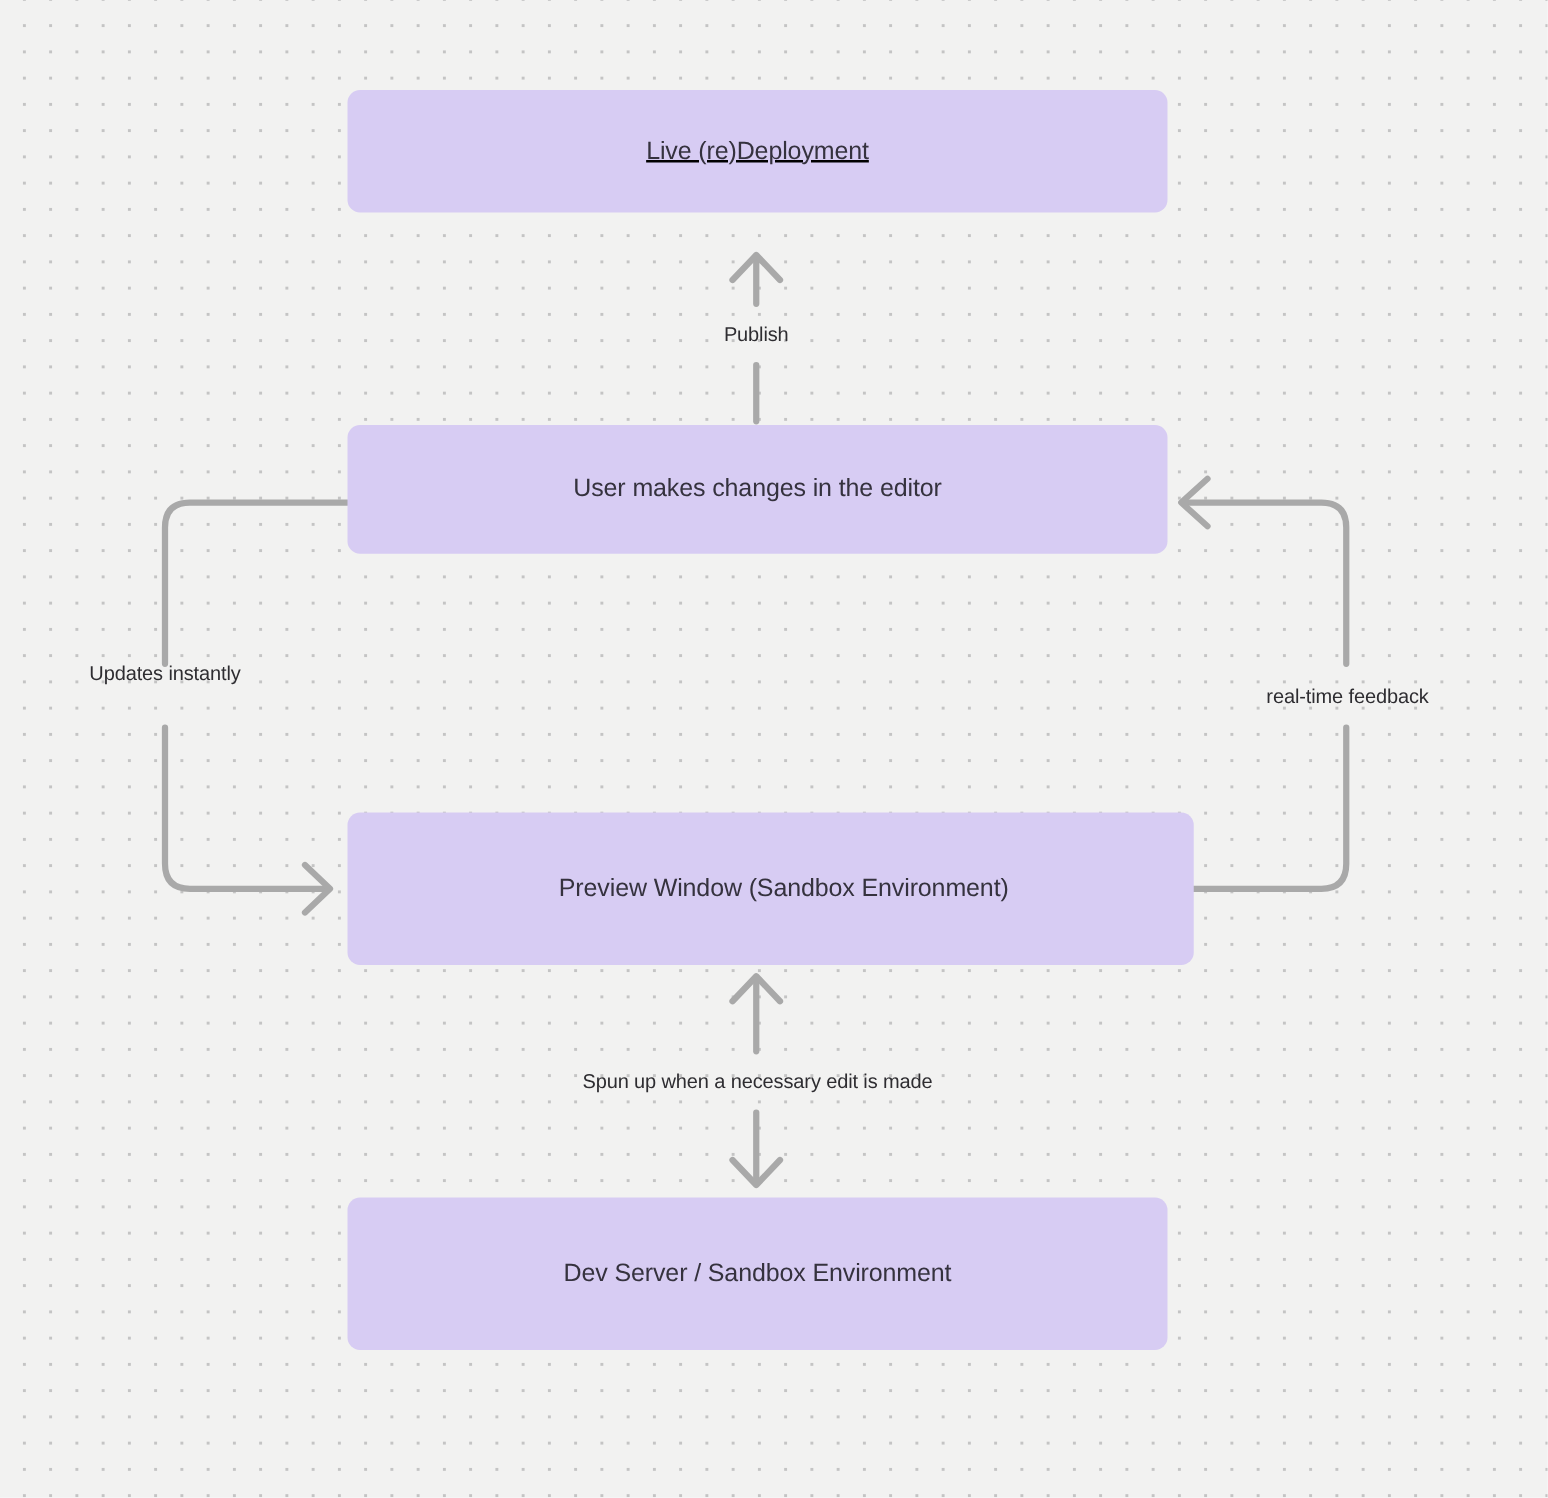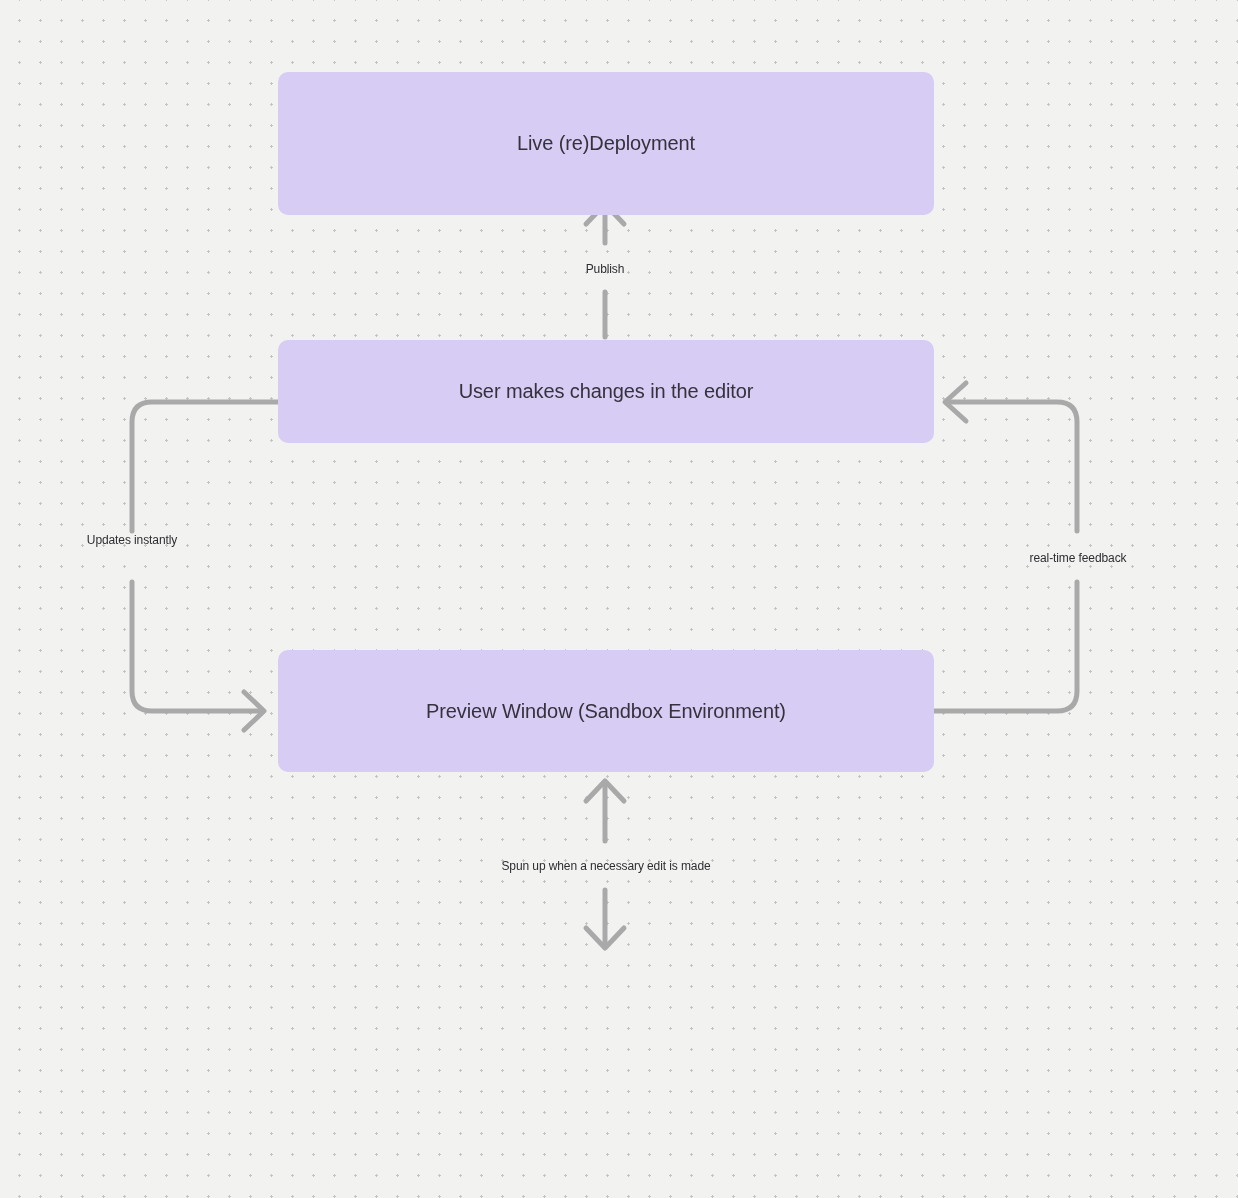--- a/index.html
+++ b/index.html
@@ -41,28 +41,28 @@
     align-items: center;
     justify-content: center;
     text-align: center;
   }
   .node span {
     font-size: 20px;
     font-weight: 400;
     letter-spacing: -0.1px;
     color: #35323e;
   }
-  .node-live     { top: 72px;  height: 143px; }
+  .node-live     { top: 72px;  height: 98px; text-decoration: underline; }
   .node-editor   { top: 340px; height: 103px; }
-  .node-preview  { top: 650px; height: 122px; }
+  .node-preview  { top: 650px; height: 122px; padding-left: 21px; }
   .node-devserver{ top: 958px; height: 122px; }
   .edge-label {
     position: absolute;
     transform: translate(-50%, -50%);
-    font-size: 12px;
+    font-size: 16px;
     font-weight: 400;
     letter-spacing: -0.1px;
     color: #2e2d31;
     white-space: nowrap;
   }
   .label-publish  { left: 605px;  top: 269px; }
   .label-updates  { left: 132px;  top: 540px; }
   .label-realtime { left: 1078px; top: 558px; }
   .label-spunup   { left: 606px;  top: 866px; }
 </style>
@@ -104,19 +104,22 @@
   </div>
 
   <div class="node node-editor">
     <span>User makes changes in the editor</span>
   </div>
 
   <div class="node node-preview">
     <span>Preview Window (Sandbox Environment)</span>
   </div>
 
+  <div class="node node-devserver">
+    <span>Dev Server / Sandbox Environment</span>
+  </div>
 
   <div class="edge-label label-publish">Publish</div>
   <div class="edge-label label-updates">Updates instantly</div>
   <div class="edge-label label-realtime">real-time feedback</div>
   <div class="edge-label label-spunup">Spun up when a necessary edit is made</div>
 
 </div>
 
 </body></html>

